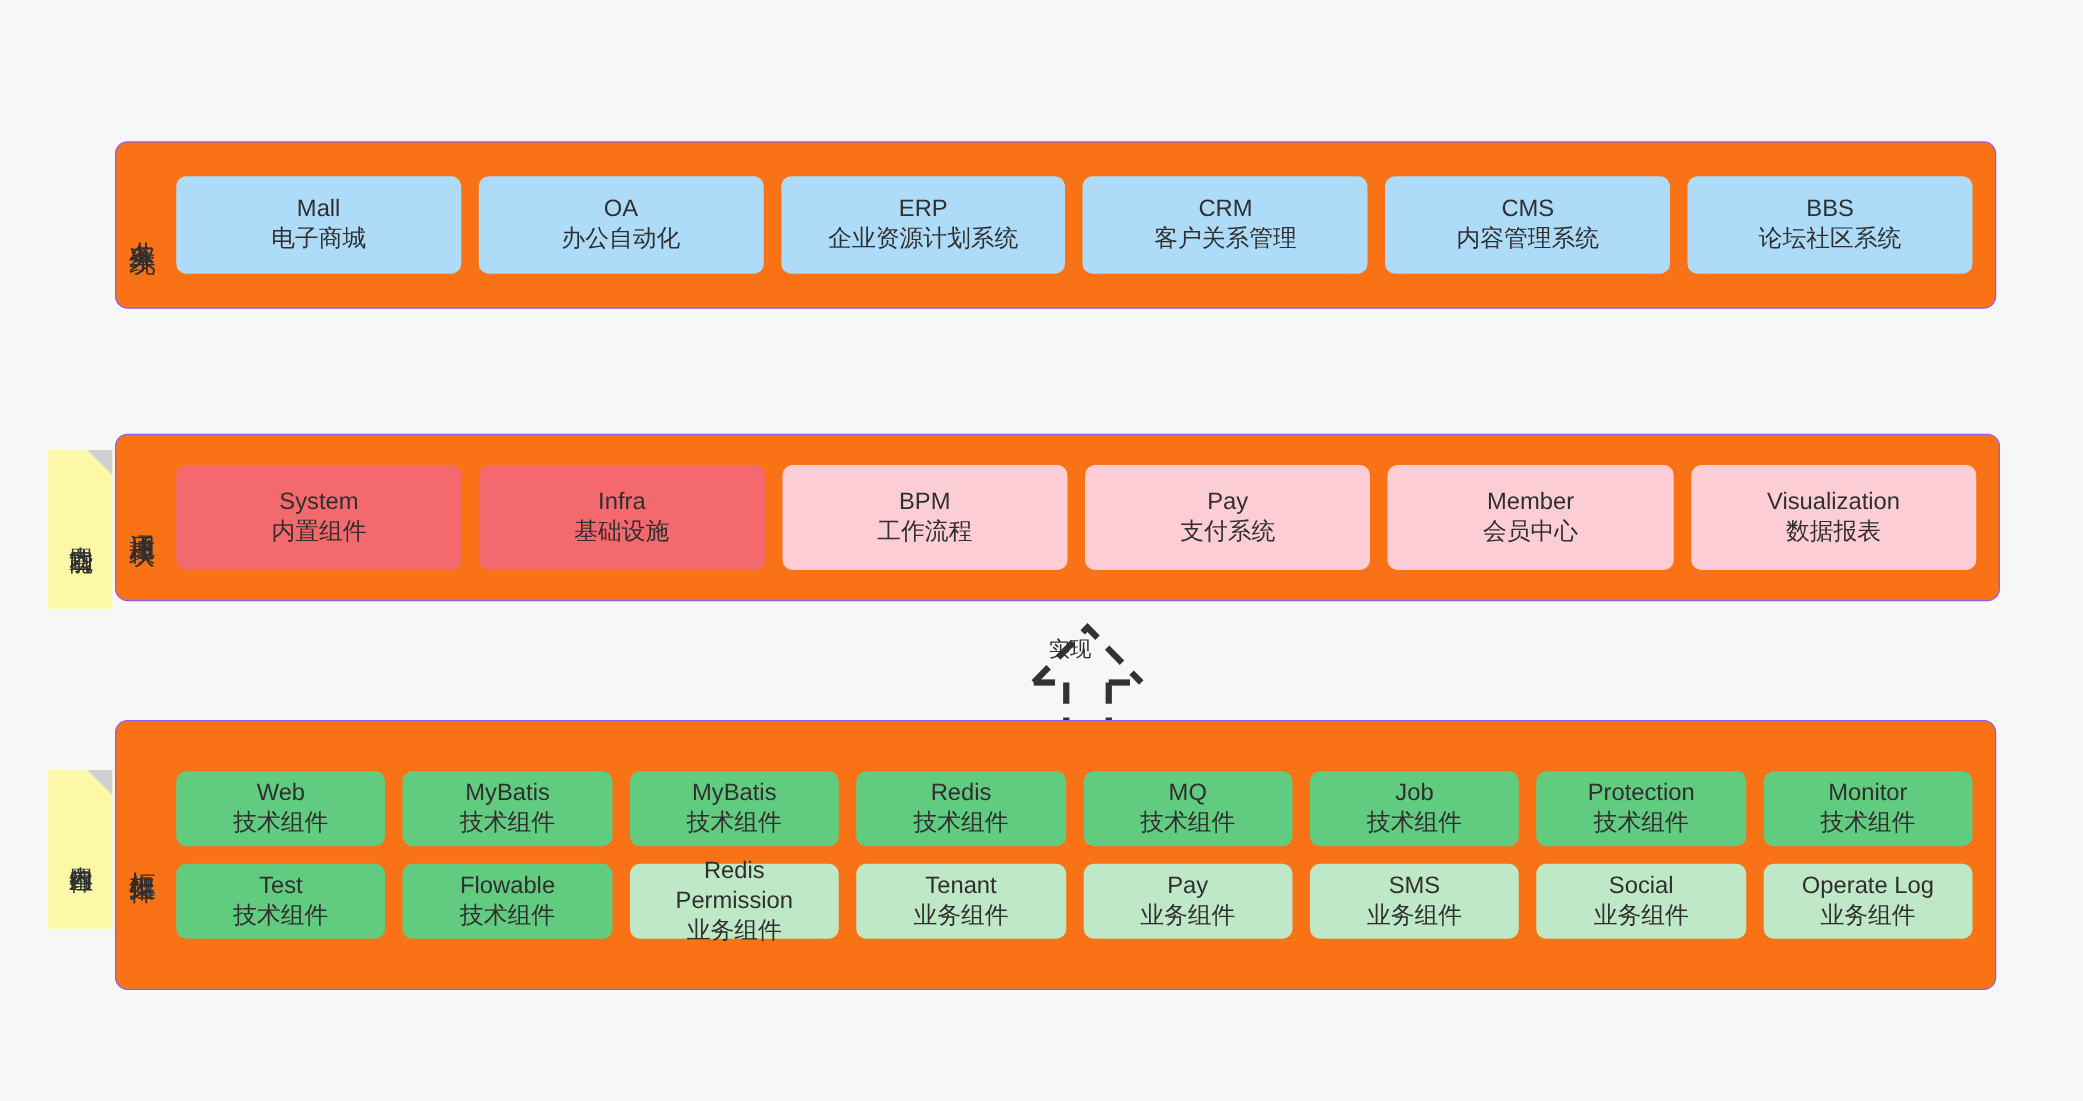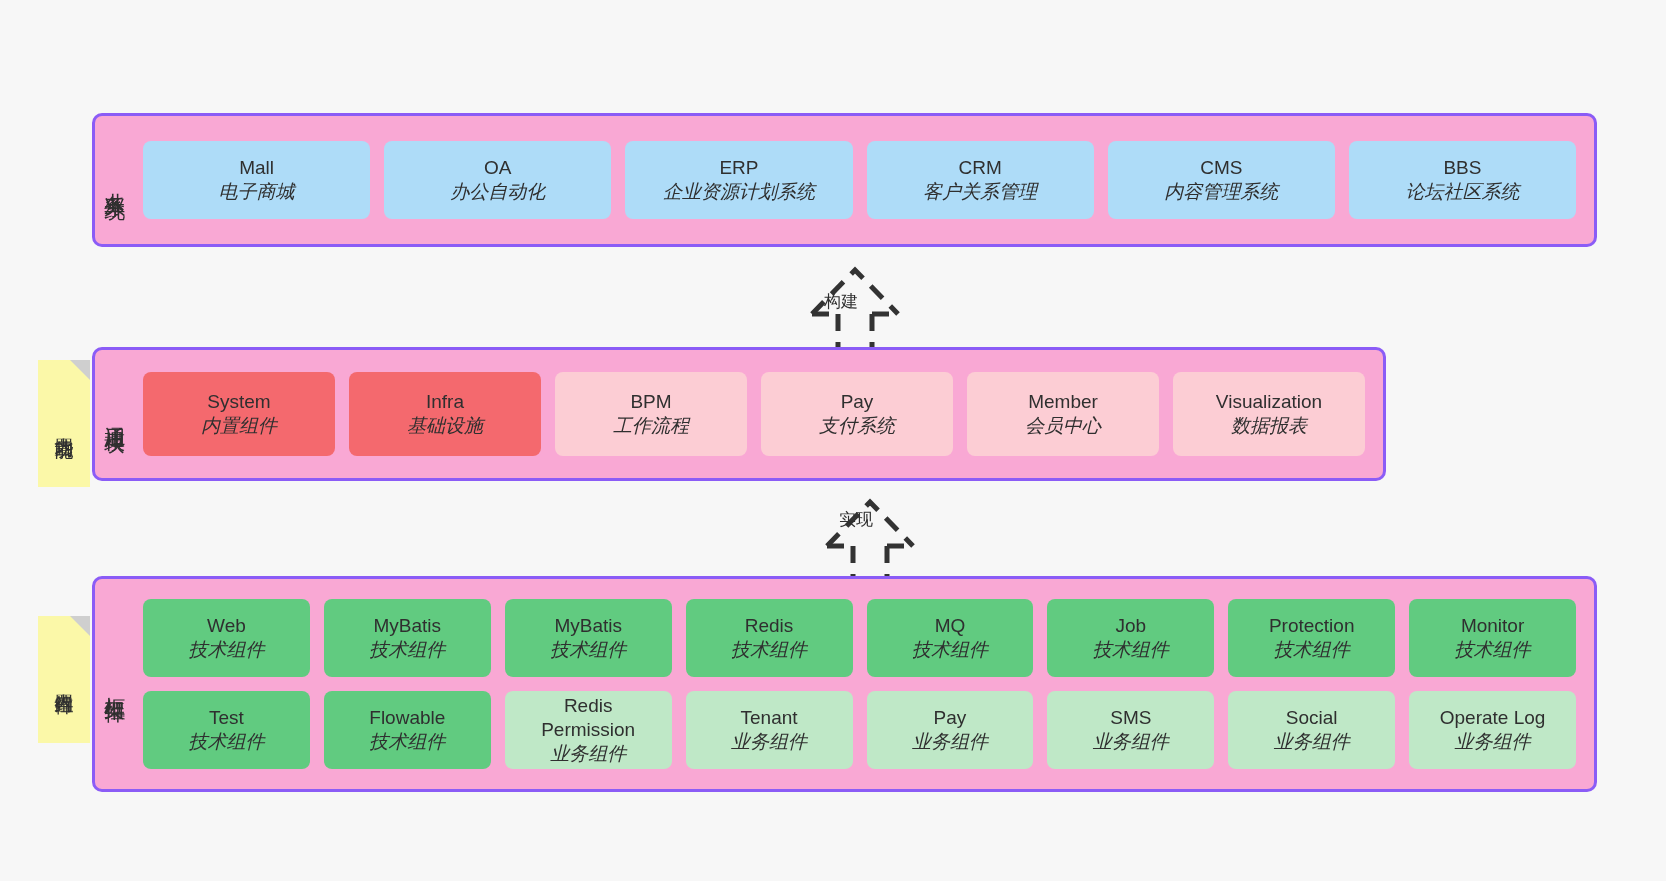--- a/index.html
+++ b/index.html
@@ -10,22 +10,22 @@
     color:#3b3b3b;
     overflow:hidden;
     position:relative;
   }
   .stage{position:absolute;inset:0;}
 
   
   .layer{
     position:absolute;
     box-sizing:border-box;
-    background:#f9a8d4;
-    border:3px solid #8b5cf6;
+    background:#f97316;
+    border:1px solid #8b5cf6;
     border-radius:10px;
     display:flex;
     align-items:stretch;
   }
   .layer-title{
     flex:0 0 auto;
     width:40px;
     display:flex;align-items:center;justify-content:center;
     font-size:21px;
     line-height:1.22;
@@ -56,38 +56,38 @@
     align-items:center;
     justify-content:center;
     text-align:center;
     font-size:19px;
     line-height:1.28;
     color:#2f2f2f;
     padding:6px 4px;
     box-sizing:border-box;
   }
   .cell .t1{display:block;}
-  .cell .t2{display:block;font-style:italic;}
+  .cell .t2{display:block;}
 
   
   #layer1{left:92px;top:113px;width:1505px;height:134px;}
   #layer1 .cells{padding:0 18px 0 8px;}
   #layer1 .cell{background:#aedcf8;height:78px;}
 
   
-  #layer2{left:92px;top:347px;width:1294px;height:134px;}
+  #layer2{left:92px;top:347px;width:1508px;height:134px;}
   #layer2 .cells{padding:0 18px 0 8px;}
   #layer2 .cell{height:84px;}
   .c-red{background:#f4696e;}
   .c-pink{background:#fccdd4;}
 
   
   #layer3{left:92px;top:576px;width:1505px;height:216px;}
   #layer3 .cells{padding:0 18px 0 8px;gap:14px;}
-  #layer3 .cell{height:78px;font-size:19px;}
+  #layer3 .cell{height:60px;font-size:19px;}
   .c-green{background:#61cb80;}
   .c-lgreen{background:#bfe8c7;}
 
   
   .note{
     position:absolute;
     background:#fbf8a8;
     width:52px;
     box-sizing:border-box;
     display:flex;align-items:center;justify-content:center;
@@ -152,31 +152,20 @@
           <span class="t2">内容管理系统</span>
         </div>
         <div class="cell" style="background:#aedcf8">
           <span class="t1">BBS</span>
           <span class="t2">论坛社区系统</span>
         </div>
       </div>
     </div>
   </div>
 
-  <div class="arrow" id="arrow1">
-    <svg width="190" height="100" viewBox="0 0 190 100" aria-hidden="true">
-      <polyline points="52,58 95,14 138,58" fill="none" stroke="#333333" stroke-width="5" stroke-dasharray="17,11" stroke-linecap="butt"></polyline>
-      <polyline points="52,58 78,58" fill="none" stroke="#333333" stroke-width="5" stroke-dasharray="17,11"></polyline>
-      <polyline points="112,58 138,58" fill="none" stroke="#333333" stroke-width="5" stroke-dasharray="17,11"></polyline>
-      <polyline points="78,58 78,99" fill="none" stroke="#333333" stroke-width="5" stroke-dasharray="17,11"></polyline>
-      <polyline points="112,58 112,99" fill="none" stroke="#333333" stroke-width="5" stroke-dasharray="17,11"></polyline>
-      <polyline points="78,97 112,97" fill="none" stroke="#333333" stroke-width="5" stroke-dasharray="17,11"></polyline>
-    </svg>
-    <span class="arrow-label">构建</span>
-  </div>
 
   <div class="note" id="note1">
     <span>内置功能</span>
     <span class="fold"></span>
   </div>
 
   <div class="layer" id="layer2">
     <div class="layer-title">通用模块</div>
     <div class="cells">
       <div class="row">

